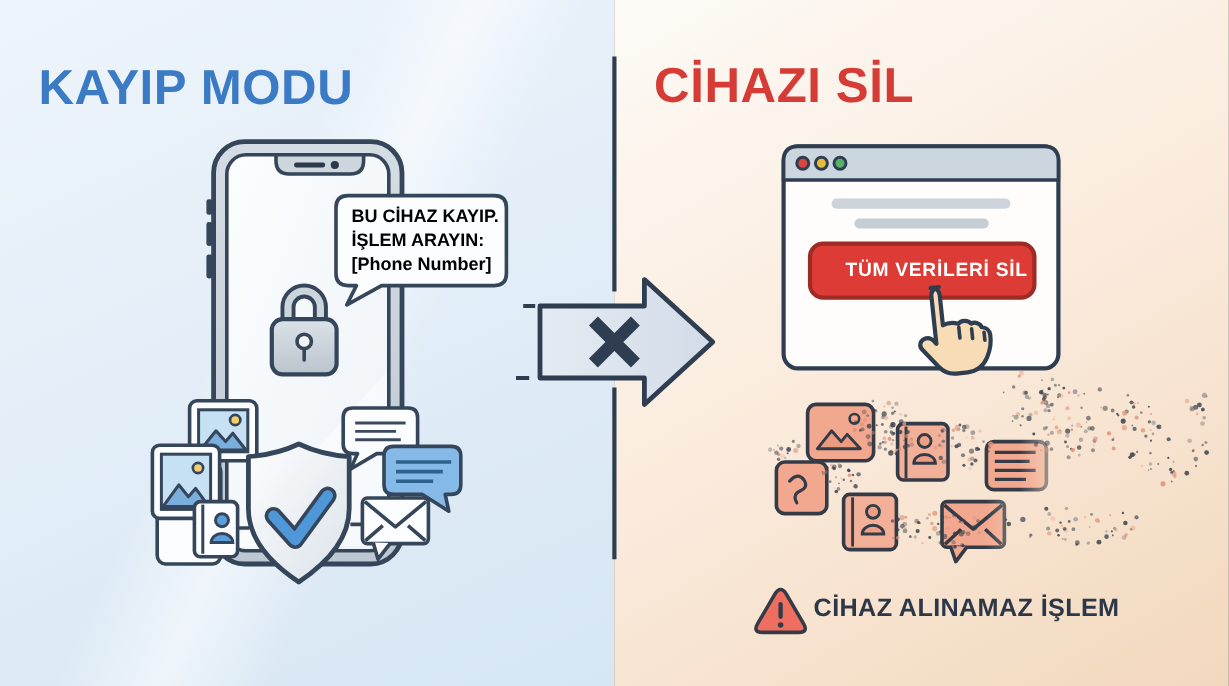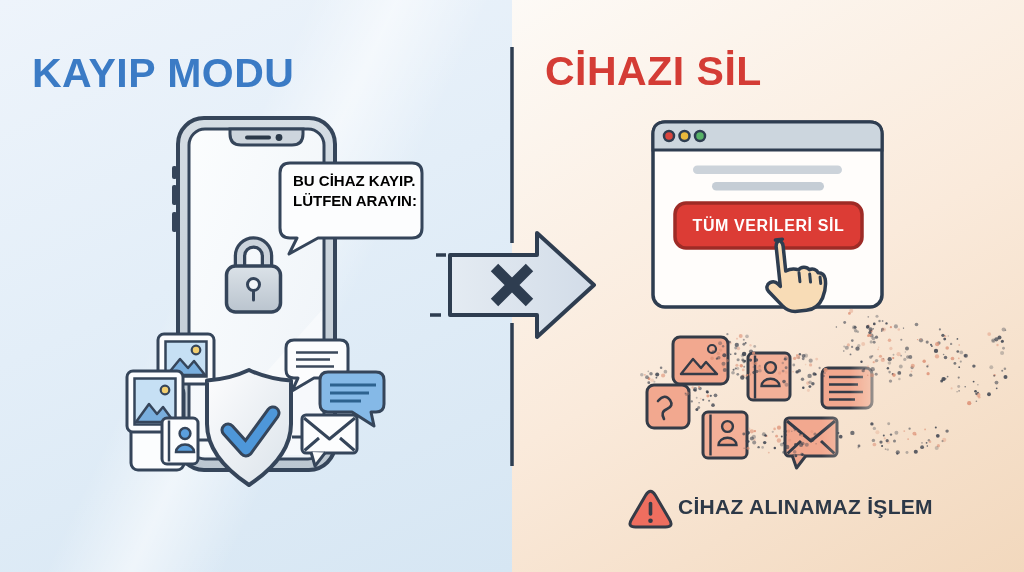--- a/index.html
+++ b/index.html
@@ -14,21 +14,21 @@
   .sheen{position:absolute;left:0;top:0;width:512px;height:572px;
     background:linear-gradient(115deg, rgba(255,255,255,0) 40%, rgba(255,255,255,.55) 51%, rgba(255,255,255,0) 63%);}
   svg.base{position:absolute;left:0;top:0;z-index:2;}
   .txt{position:absolute;z-index:3;color:#2c3847;}
   .title{font-weight:bold;font-size:41px;letter-spacing:.5px;text-align:left;line-height:1;}
   .title.blue{color:#3b7bc5;}
   .title.red{color:#d43c35;}
   .bubble-text{font-size:15px;line-height:20px;font-weight:bold;color:#000000;white-space:nowrap;}
   .caption{font-weight:bold;font-size:21px;letter-spacing:.3px;}
   .btn-label{display:flex;align-items:center;justify-content:center;
-    width:187px;height:45px;color:#ffffff;font-weight:bold;font-size:16px;letter-spacing:.6px;white-space:nowrap;}
+    width:187px;height:45px;color:#ffffff;font-weight:bold;font-size:16px;letter-spacing:.6px;white-space:nowrap;margin-left:12px;}
   svg.hand{position:absolute;z-index:4;transform:rotate(-6deg);transform-origin:50% 10%;}
 </style>
 </head>
 <body>
 
 <div class="stage">
   <div class="half left"></div>
   <div class="half right"></div>
   <div class="sheen"></div>
 
@@ -617,21 +617,22 @@
       <line x1="650.5" y1="503.5" x2="650.5" y2="514" stroke="#343b47" stroke-width="3.6" stroke-linecap="round"></line>
       <circle cx="650.5" cy="520.8" r="2.3" fill="#343b47"></circle>
     </g>
   </svg>
 
   <div class="txt title blue" style="left:32px;top:53px;width:460px;">KAYIP MODU</div>
   <div class="txt title red" style="left:545px;top:51px;width:500px;">CİHAZI SİL</div>
 
   <div class="txt bubble-text" style="left:293px;top:171px;">
     <div>BU CİHAZ KAYIP.</div>
-    <div>LÜTFEN ARAYIN:</div>
+    <div>İŞLEM ARAYIN:</div>
+    <div>[Phone Number]</div>
   </div>
 
   <div class="txt btn-label" style="left:675px;top:203px;">TÜM VERİLERİ SİL</div>
 
   <div class="txt caption" style="left:678px;top:495px;">CİHAZ ALINAMAZ İŞLEM</div>
 
   <svg class="hand" style="left:739px;top:236px;" width="92" height="88" viewBox="0 0 92 88">
     <path d="M37,3 c4.2,0 7,2.9 7,7 v25 c3.8,-1.6 9.2,-1.6 13,0.2 c2.4,-3 8.2,-2.7 10.6,0.9 c3.2,-1.4 7.6,0.5 8.4,3.9 c3.6,0.4 6.2,3 6.4,6.9 c0.3,6.1 -1.6,13.2 -4.6,18.7 c-3.6,6.4 -9.2,10.6 -17.4,10.6 h-9.2 c-6.1,0 -10.7,-2.6 -14.3,-7.2 l-12.2,-15.7 c-2.4,-3.1 -1,-7.2 2.4,-8.5 c2.9,-1.1 6,-0.2 7.9,2.3 l2,2.6 V10 c0,-4.1 2.9,-7 7,-7 z" fill="#f8dcb6" stroke="#2e3d50" stroke-width="3.5" stroke-linejoin="round"></path>
     <path d="M57,38 v9 M67.5,40.5 v8 M77.5,44.5 v6.5" fill="none" stroke="#2e3d50" stroke-width="3" stroke-linecap="round"></path>
   </svg>

